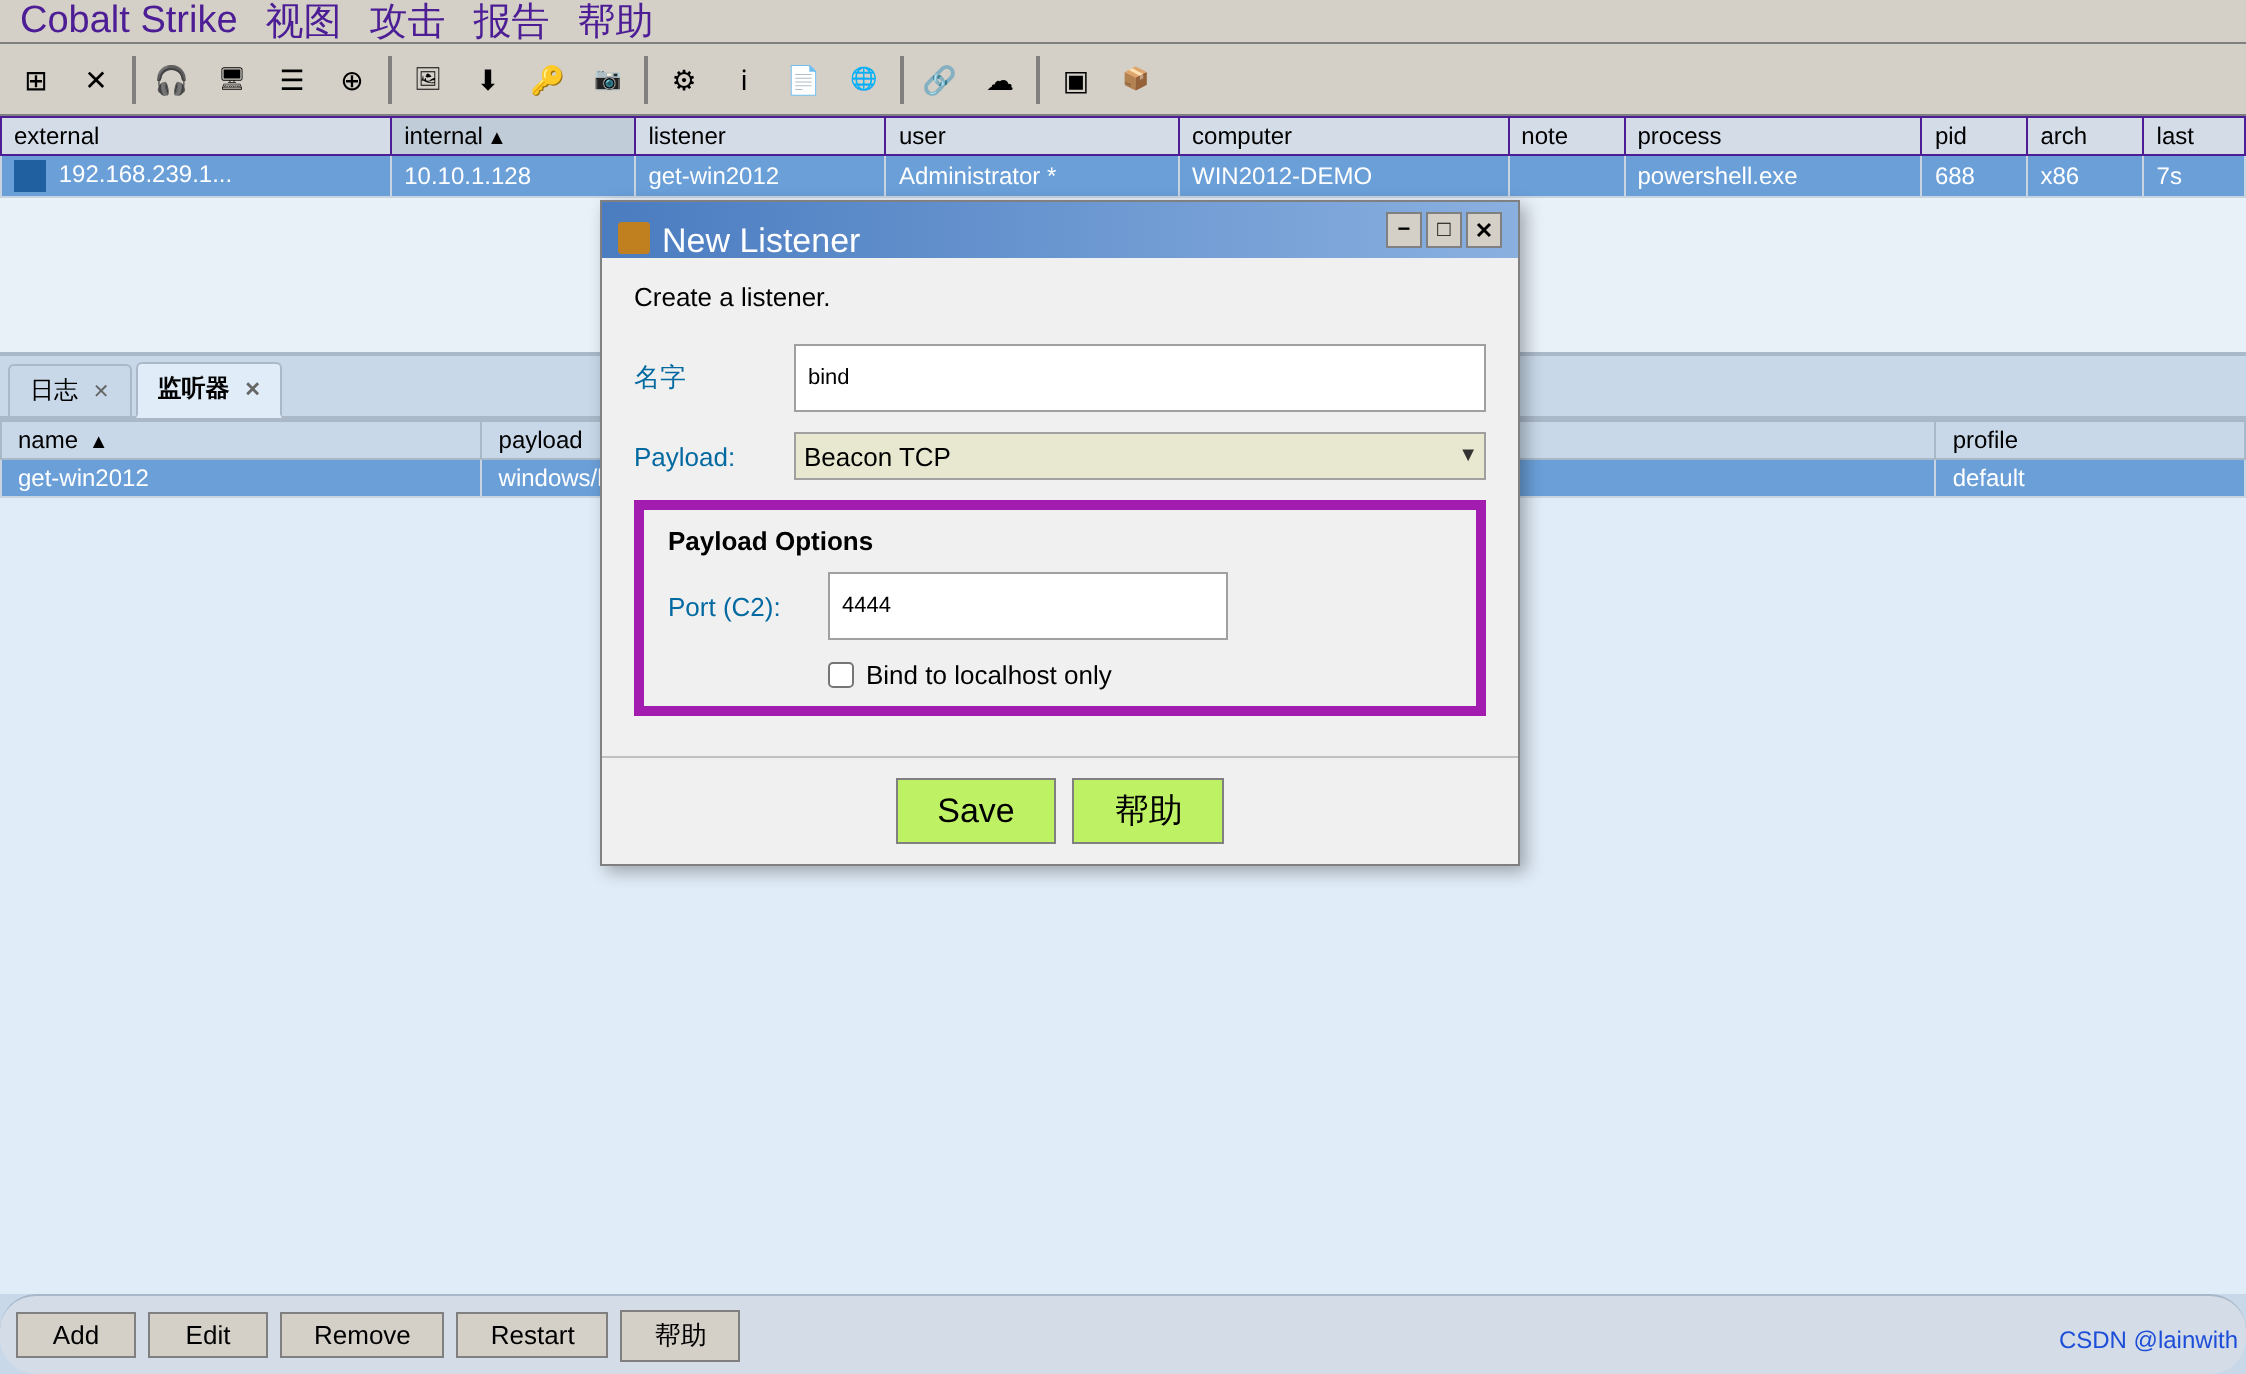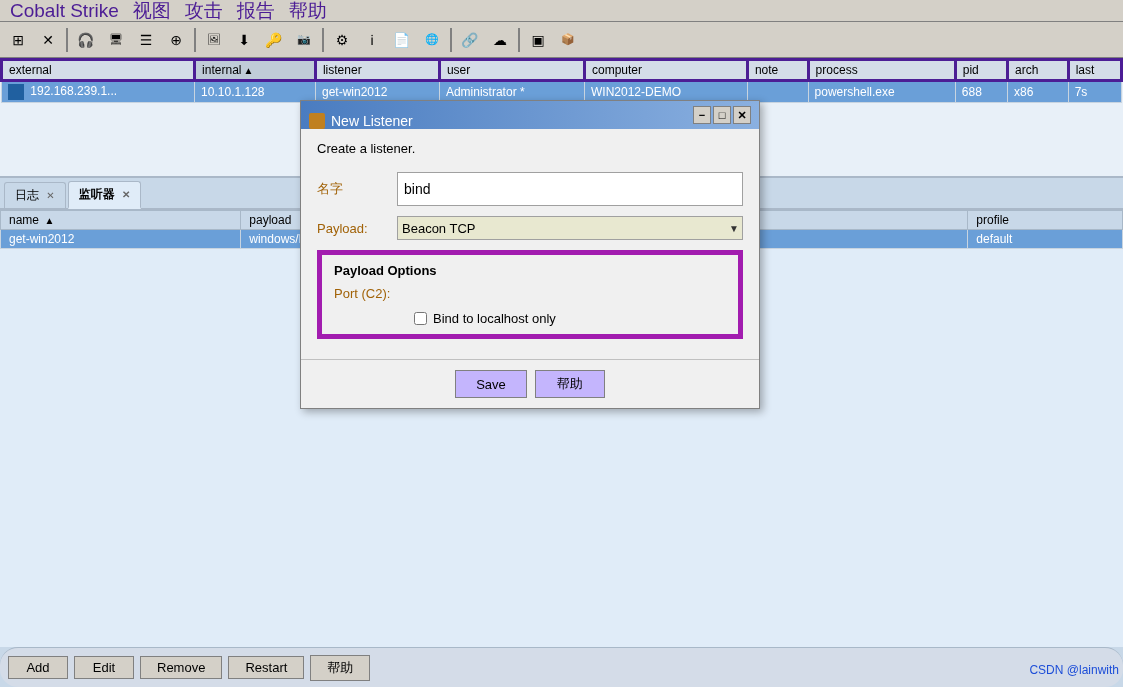--- a/index.html
+++ b/index.html
@@ -65,21 +65,21 @@
       border-bottom: 2px solid #aab8c8;
       overflow: hidden;
     }
     .data-table {
       width: 100%;
       border-collapse: collapse;
       font-size: 12px;
     }
     .data-table th {
       background: #d4dce8;
-      border: 3px solid #4c1d95;
+      border: 1px solid #4c1d95;
       padding: 2px 6px;
       text-align: left;
       font-weight: normal;
       white-space: nowrap;
       cursor: pointer;
     }
     .data-table th.sorted { background: #c0ccd8; }
     .data-table td {
       border: 1px solid #c8d4e0;
       padding: 2px 6px;
@@ -212,21 +212,21 @@
       padding: 4px 8px;
       display: flex;
       align-items: center;
       justify-content: space-between;
       height: 28px;
     }
     .dialog-title-left {
       display: flex;
       gap: 6px;
       color: #fff;
-      font-size: 14px;
+      font-size: 17px;
       margin-top: 12px;
     }
     .dialog-icon {
       width: 16px;
       height: 16px;
       background: #c08020;
       border-radius: 2px;
     }
     .dialog-controls {
       display: flex;
@@ -253,27 +253,27 @@
       color: #000;
     }
     .form-row {
       display: flex;
       align-items: center;
       margin-bottom: 10px;
     }
     .form-label {
       width: 80px;
       font-size: 13px;
-      color: #a16207;
+      color: #0369a1;
     }
     .form-input {
       flex: 1;
       border: 1px solid #a0a0a0;
       padding: 13px 6px;
-      font-size: 14px;
+      font-size: 11px;
       background: #fff;
       height: 34px;
     }
     .select-wrapper {
       flex: 1;
       position: relative;
     }
     .select-wrapper select {
       width: 100%;
       border: 1px solid #a0a0a0;
@@ -324,24 +324,24 @@
     .dialog-footer {
       border-top: 1px solid #c0c0c0;
       padding: 10px 16px;
       display: flex;
       justify-content: center;
       gap: 8px;
       background: #f0f0f0;
     }
     .dialog-btn {
       padding: 4px 20px;
-      background: #c4b5fd;
+      background: #bef264;
       border: 1px solid #808080;
       cursor: pointer;
-      font-size: 13px;
+      font-size: 17px;
       min-width: 70px;
     }
 
     .sort-arrow { font-size: 10px; margin-left: 2px; }
   </style>
 </head>
 <body>
 
 <div class="menubar">
   <span class="menu-item">Cobalt Strike</span>
@@ -496,20 +496,21 @@
           </select>
           <span class="select-arrow">▼</span>
         </div>
       </div>
 
       <div class="options-group">
         <div class="options-group-title">Payload Options</div>
 
         <div class="form-row">
           <span class="form-label">Port (C2):</span>
+          <input class="form-input" type="text" value="4444" style="flex: 0 0 200px;">
         </div>
 
         <div class="checkbox-row">
           <input type="checkbox" style="">
           <span>Bind to localhost only</span>
         </div>
       </div>
     </div>
 
     <div class="dialog-footer">

